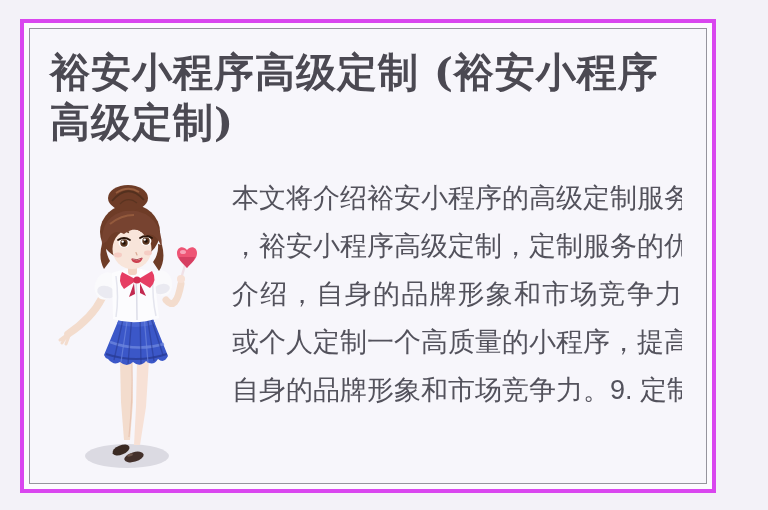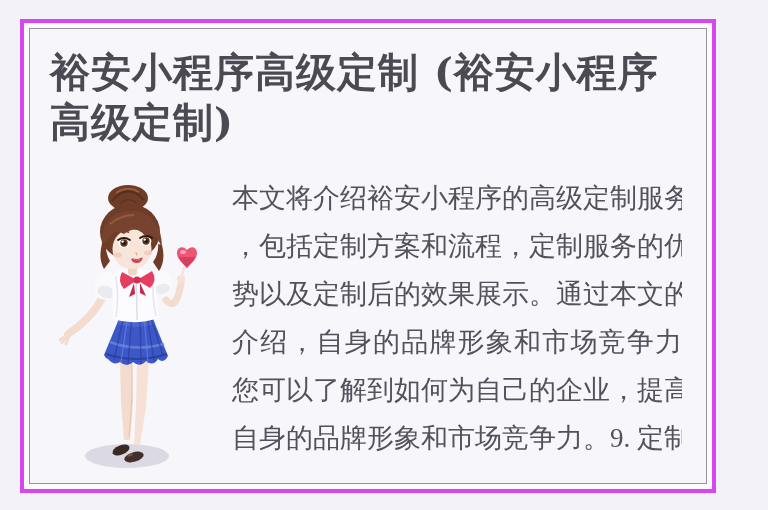--- a/index.html
+++ b/index.html
@@ -30,21 +30,21 @@
   .illustration {
     float:left;
     width:190px; height:310px;
     margin:-2px 6px 0 -14px;
   }
   .illustration svg { display:block; width:100%; height:100%; }
   .body-text {
     overflow:hidden; 
     color:#53525c;
     font-size:27px; line-height:48px;
-    font-family:Liberation Serif, serif;
+    font-family:Liberation Sans, sans-serif;
   }
   .body-line {
     text-align:justify;
     text-align-last:justify;
     white-space:nowrap;
   }
 </style>
 </head>
 <body>
 
@@ -160,22 +160,21 @@
             <ellipse cx="92" cy="26" rx="20" ry="13" fill="#6e3c27"></ellipse>
             <path d="M76,29 Q92,10 108,28" stroke="#53301e" stroke-width="1.8" fill="none"></path>
             <path d="M80,21 Q92,13 103,20" stroke="#9b6040" stroke-width="1.8" fill="none" opacity="0.9"></path>
             <path d="M84,32 Q92,24 101,31" stroke="#53301e" stroke-width="1.2" fill="none" opacity="0.7"></path>
           </g>
         </svg>
       </div>
 
       <div class="body-text">
         <div class="body-line">本文将介绍裕安小程序的高级定制服务</div>
-        <div class="body-line">，包括定制方案和流程，定制服务的优</div>
-        <div class="body-line">势以及定制后的效果展示。通过本文的</div>
+        <div class="body-line">，裕安小程序高级定制，定制服务的优</div>
         <div class="body-line">介绍，自身的品牌形象和市场竞争力</div>
-        <div class="body-line">您可以了解到如何为自己的企业，提高</div>
+        <div class="body-line">或个人定制一个高质量的小程序，提高</div>
         <div class="body-line">自身的品牌形象和市场竞争力。9. 定制</div>
       </div>
 
     </div>
   </div>
 </div>
 
 </body></html>

